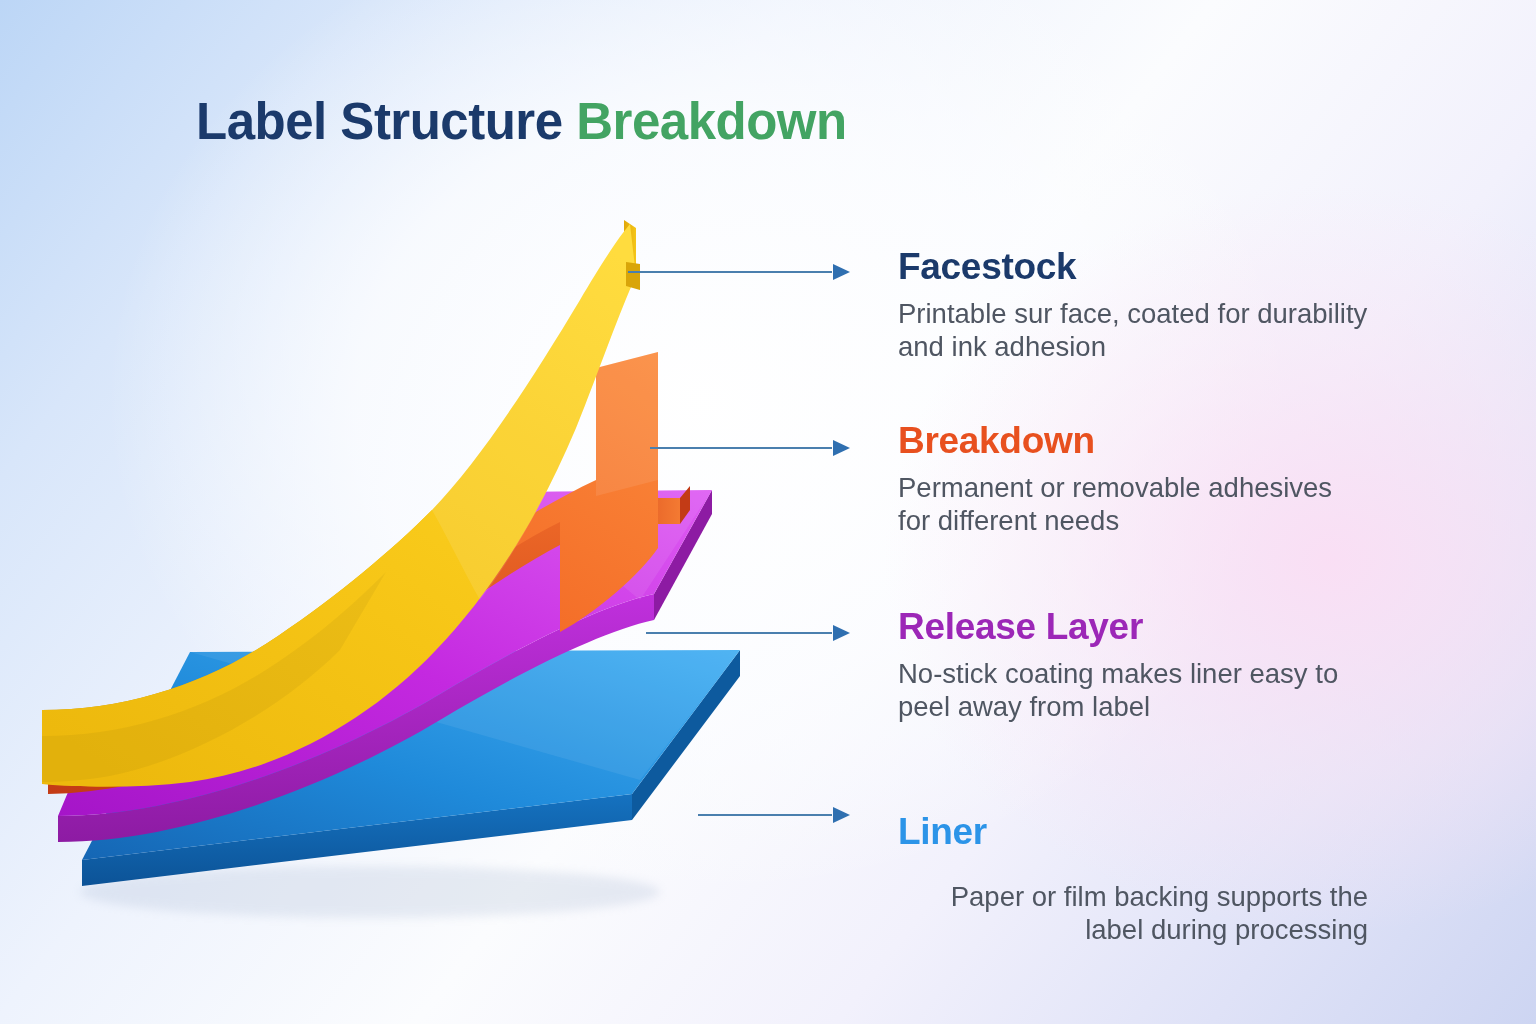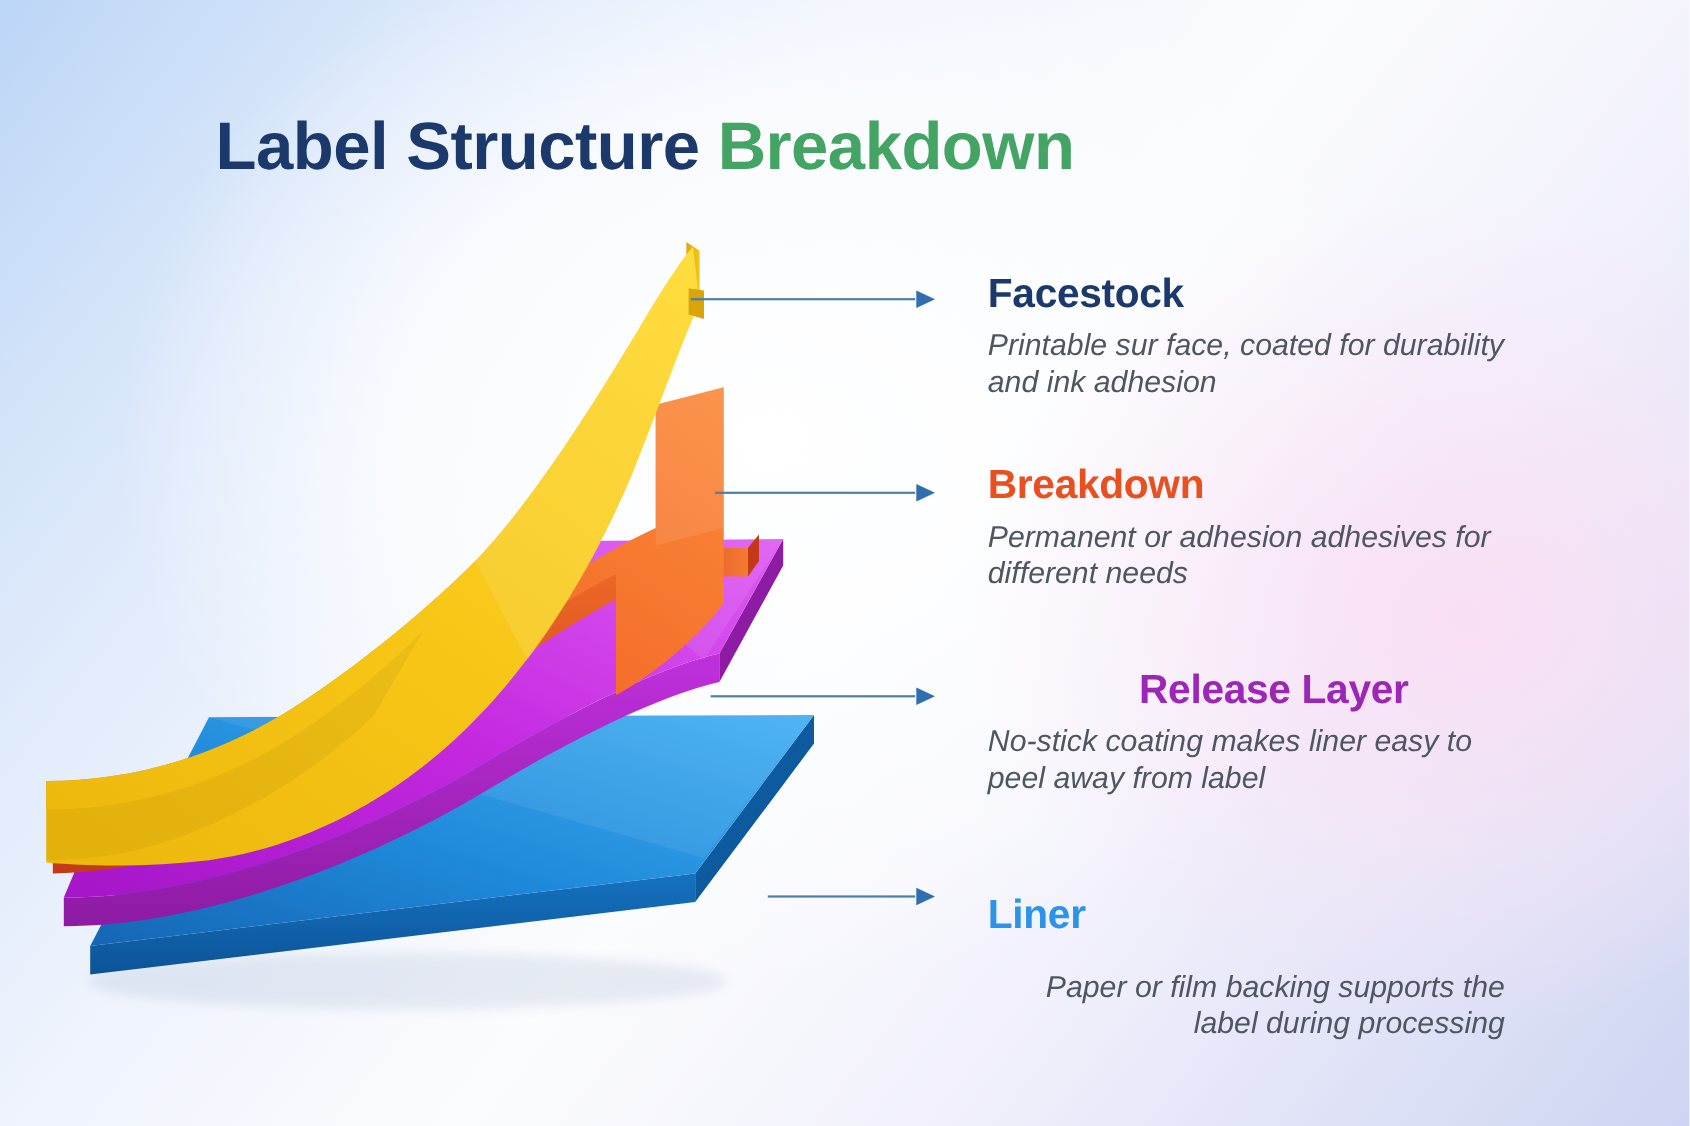--- a/index.html
+++ b/index.html
@@ -16,21 +16,21 @@
     background:
       radial-gradient(ellipse 620px 520px at 1330px 560px, rgba(250, 222, 244, 0.95) 0%, rgba(250, 228, 245, 0.45) 42%, rgba(255,255,255,0) 72%),
       radial-gradient(ellipse 760px 640px at 700px 400px, rgba(255,255,255,0.98) 0%, rgba(252,253,255,0.80) 45%, rgba(255,255,255,0) 78%),
       linear-gradient(128deg, #bcd6f6 0%, #d8e6fa 16%, #eef3fd 34%, #fbfcfe 52%, #f2f1fc 70%, #dfe2f7 86%, #cdd5f2 100%);
   }
   
   .title {
     position: absolute;
     left: 196px;
     top: 62px;
-    font-size: 61px;
+    font-size: 51px;
     font-weight: 700;
     letter-spacing: -0.5px;
     white-space: nowrap;
     line-height: 1.0;
   }
   .title .t-main { color: #1b3a6b; }
   .title .t-accent { color: #43a463; }
 
   
   #stack {
@@ -75,21 +75,20 @@
     margin: 0;
     white-space: nowrap;
   }
   .block .desc {
     font-size: 27.5px;
     font-weight: 400;
     line-height: 1.22;
     color: #4f5662;
     margin: 10px 0 0 0;
     max-width: 470px;
-    font-style: italic;
   }
   .block.liner .desc { margin-top: 28px; text-align: right; }
 </style>
 </head>
 <body>
 
 <div id="canvas">
 
   <h1 class="title"><span class="t-main">Label Structure </span><span class="t-accent">Breakdown</span></h1>
 
@@ -278,25 +277,25 @@
     <div class="head"></div>
   </div>
 
   <div class="block" style="top:248px;">
     <p class="heading" style="color:#1b3a6b;">Facestock</p>
     <p class="desc">Printable sur face, coated for durability and ink adhesion</p>
   </div>
 
   <div class="block" style="top:422px;">
     <p class="heading" style="color:#e8501f;">Breakdown</p>
-    <p class="desc">Permanent or adhesion adhesives for different needs</p>
+    <p class="desc">Permanent or removable adhesives for different needs</p>
   </div>
 
   <div class="block" style="top:608px;">
-    <p class="heading" style="color:#9c27b7;text-align:center;">Release Layer</p>
+    <p class="heading" style="color:#9c27b7;">Release Layer</p>
     <p class="desc">No-stick coating makes liner easy to peel away from label</p>
   </div>
 
   <div class="block liner" style="top:813px;">
     <p class="heading" style="color:#2c94e8;">Liner</p>
     <p class="desc">Paper or film backing supports the label during processing</p>
   </div>
 
 </div>
 

